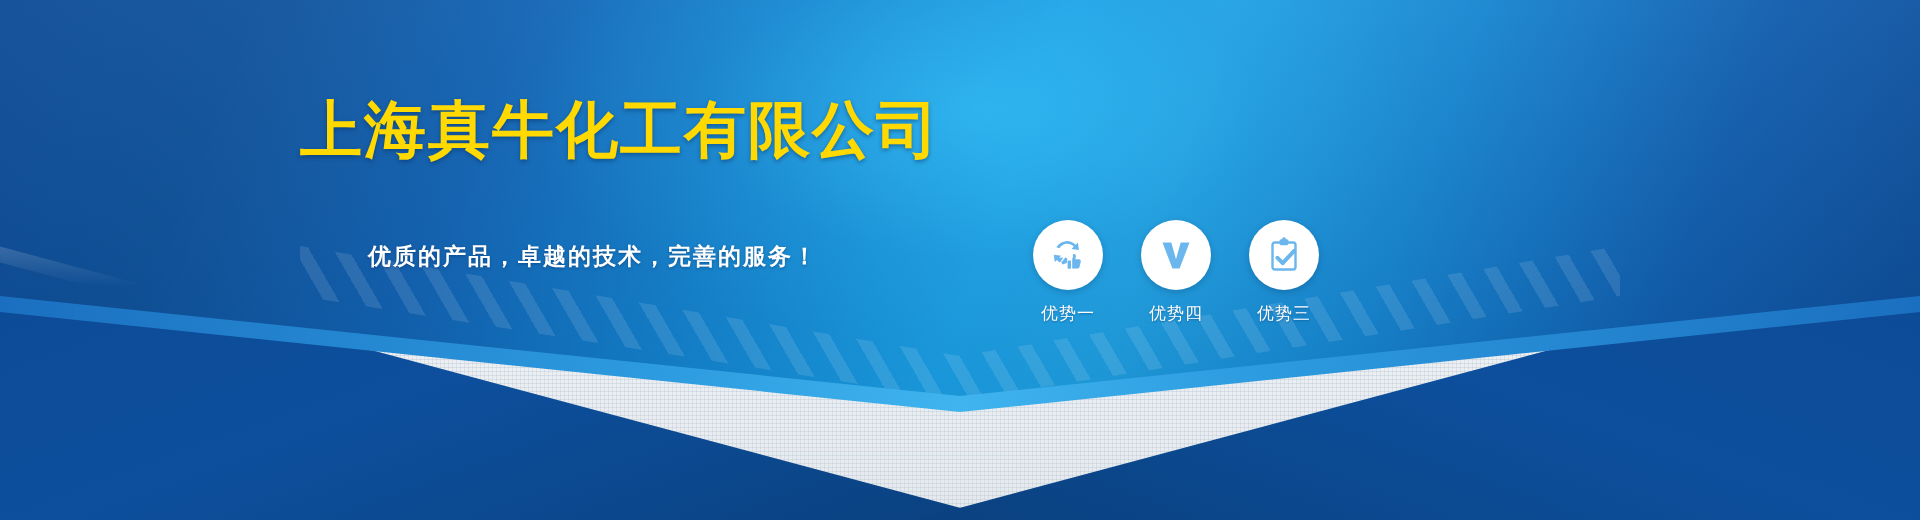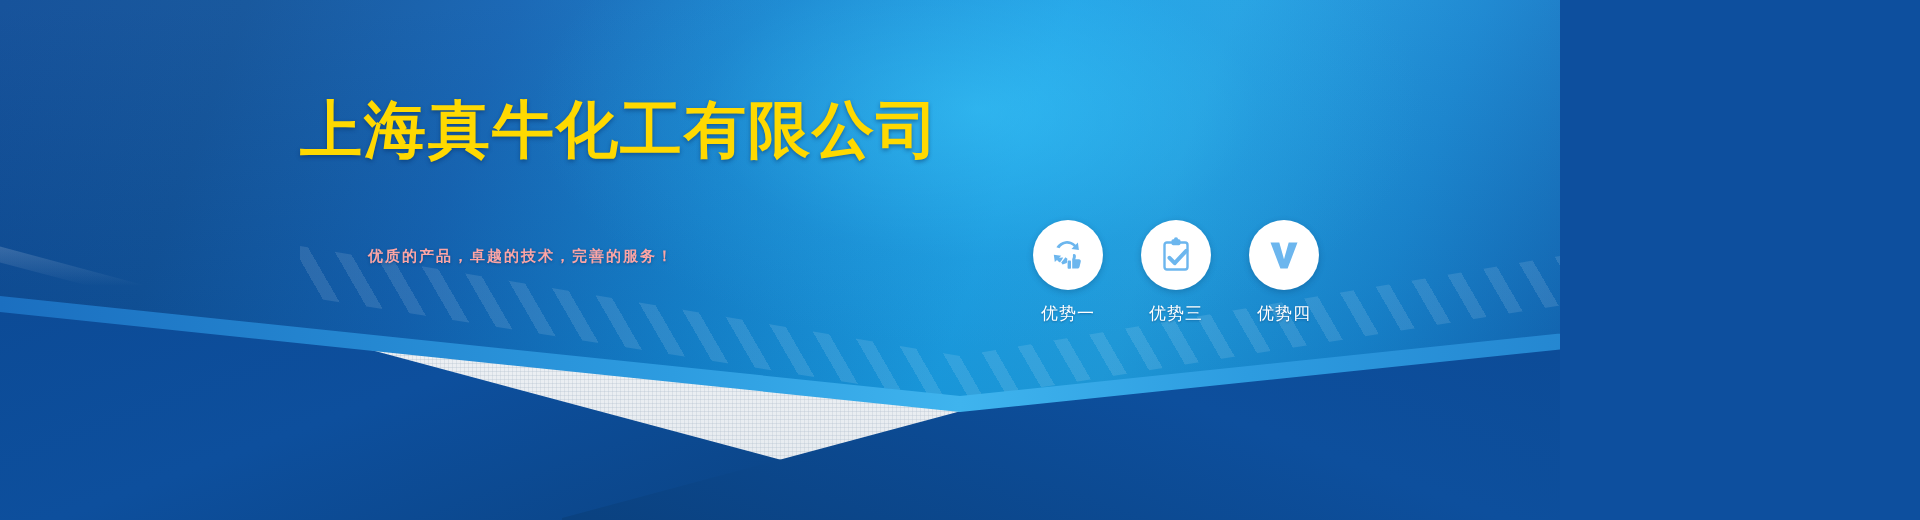--- a/index.html
+++ b/index.html
@@ -2,21 +2,21 @@
 <html><head>
 <meta charset="utf-8">
 <style>
   html,body{margin:0;padding:0;}
   body{
     width:1920px;height:520px;overflow:hidden;
     font-family:"Liberation Sans","DejaVu Sans",sans-serif;
     background:#0d4f9e;
   }
   .banner{
-    position:relative;width:1560px;height:520px;overflow:hidden;
+    position:relative;width:1920px;height:520px;overflow:hidden;
     background:#0e52a1;
   }
 
   
   .bg-base{
     position:absolute;inset:0;
     background:linear-gradient(115deg,#0c4a96 0%,#0f56a6 28%,#1272c4 46%,#1795de 58%,#17a2e8 66%,#1487d2 76%,#1060b2 88%,#0c4a96 100%);
   }
   
   .bg-cyan-wedge{
@@ -113,22 +113,22 @@
   
   .title{
     position:absolute;left:300px;top:94px;
     font-size:62px;line-height:72px;font-weight:700;letter-spacing:2px;
     color:#ffd900;
     text-shadow:0 2px 4px rgba(0,40,90,.45);
     white-space:nowrap;
   }
   .subtitle{
     position:absolute;left:368px;top:240px;
-    font-size:15px;line-height:32px;font-weight:700;letter-spacing:2px;
-    color:#fca5a5;
+    font-size:23px;line-height:32px;font-weight:700;letter-spacing:2px;
+    color:#ffffff;
     text-shadow:0 1px 3px rgba(0,40,90,.45);
     white-space:nowrap;
   }
 
   
   .adv-row{
     position:absolute;left:1033px;top:220px;
     display:flex;gap:38px;align-items:flex-start;
   }
   .adv-item{
@@ -252,36 +252,36 @@
         </span>
       </div>
       <div class="adv-label">优势一</div>
     </div>
 
 
     <div class="adv-item">
       <div class="adv-circle">
         <span>
           <svg width="40" height="40" viewBox="0 0 40 40" fill="none">
+            <path d="M6.5 7.5h8.8L20 24.2 24.7 7.5h8.8L23.6 33.5h-7.2z" fill="#6cb6ee"></path>
+          </svg>
+        </span>
+      </div>
+      <div class="adv-label">优势四</div>
+    </div>
+
+    <div class="adv-item">
+      <div class="adv-circle">
+        <span>
+          <svg width="40" height="40" viewBox="0 0 40 40" fill="none">
             <rect x="8.5" y="7.5" width="23" height="27" rx="2.4" stroke="#6cb6ee" stroke-width="2.4"></rect>
             <rect x="15.5" y="4.2" width="9" height="6" rx="1.6" fill="#6cb6ee"></rect>
             <circle cx="20" cy="4.4" r="2.1" fill="#6cb6ee"></circle>
             <path d="M13.5 22.8l5.2 5.4 11.5-12.4" stroke="#6cb6ee" stroke-width="4" stroke-linecap="round" stroke-linejoin="round"></path>
           </svg>
         </span>
       </div>
       <div class="adv-label">优势三</div>
     </div>
 
-    <div class="adv-item">
-      <div class="adv-circle">
-        <span>
-          <svg width="40" height="40" viewBox="0 0 40 40" fill="none">
-            <path d="M6.5 7.5h8.8L20 24.2 24.7 7.5h8.8L23.6 33.5h-7.2z" fill="#6cb6ee"></path>
-          </svg>
-        </span>
-      </div>
-      <div class="adv-label">优势四</div>
-    </div>
-
   </div>
 
 </div>
 
 </body></html>

